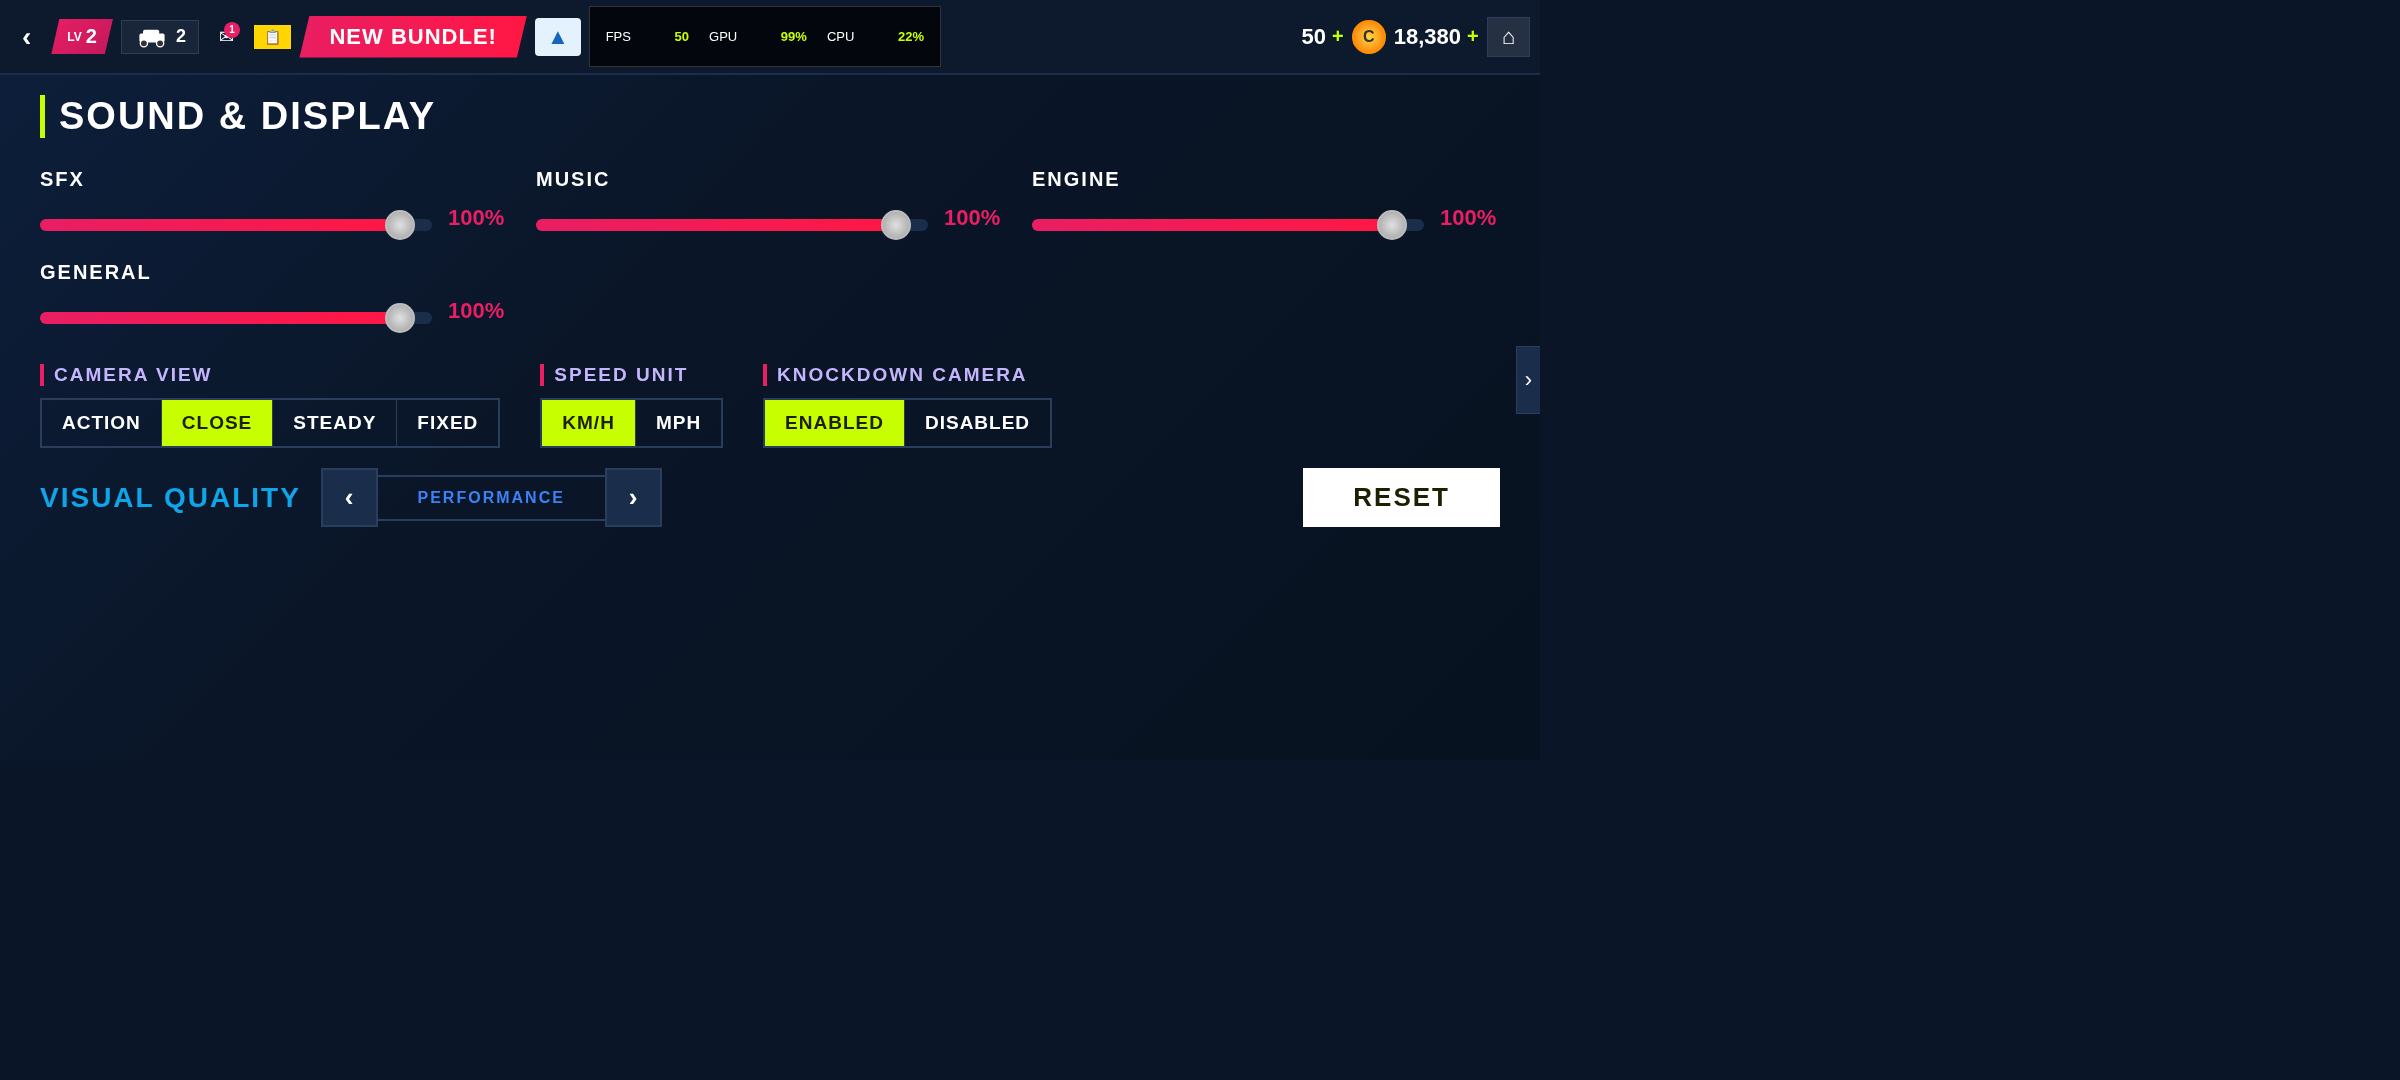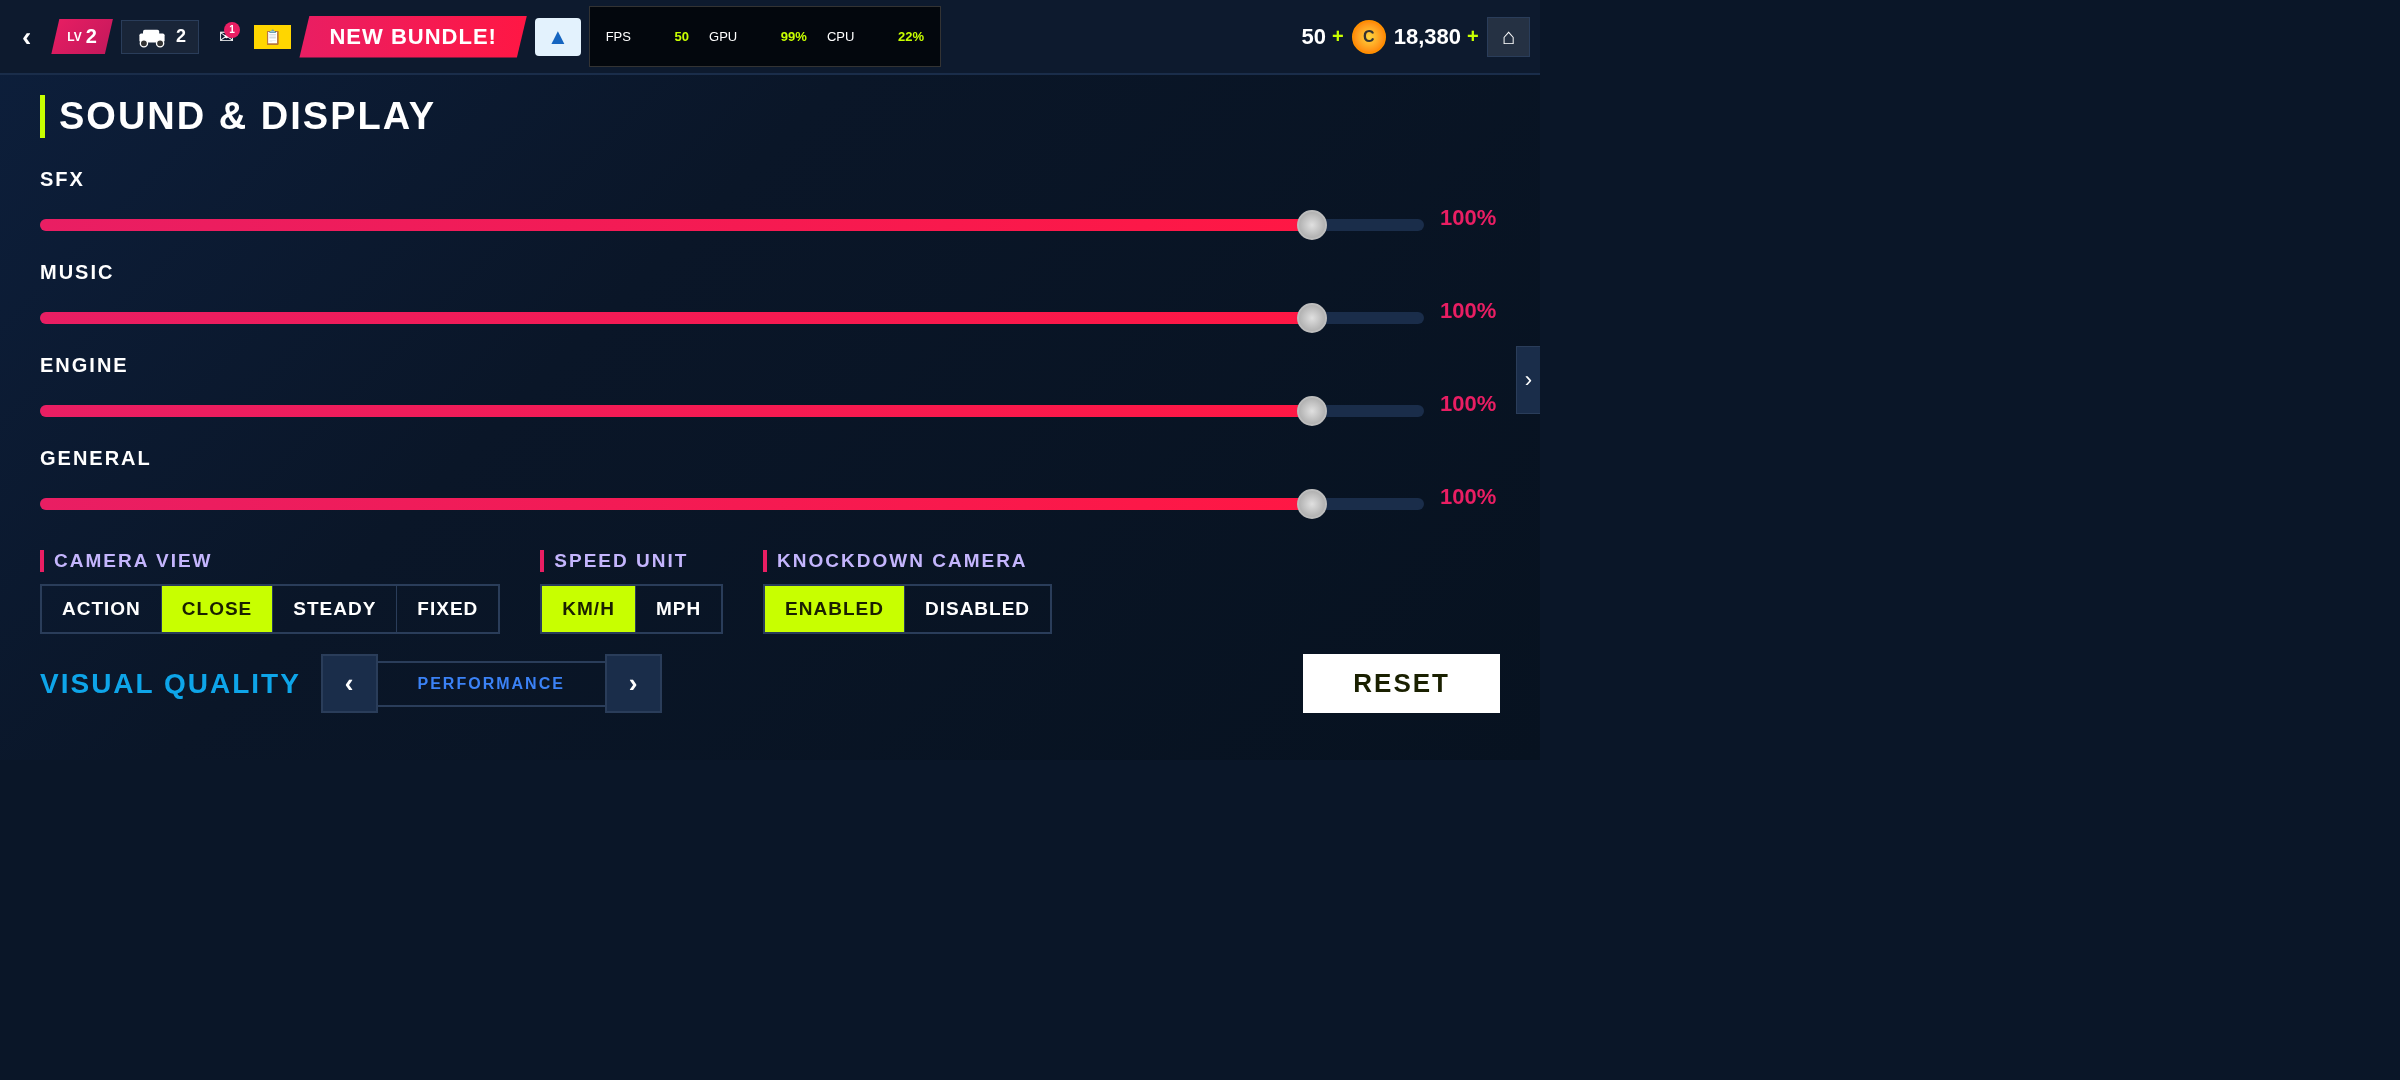--- a/index.html
+++ b/index.html
@@ -191,21 +191,21 @@
       letter-spacing: 2px;
       margin-bottom: 30px;
       border-left: 5px solid #c8ff00;
       padding-left: 14px;
       text-transform: uppercase;
     }
 
     
     .sliders-grid {
       display: grid;
-      grid-template-columns: 1fr;
+      grid-template-columns: 1fr 1fr 1fr;
       gap: 30px 28px;
       margin-bottom: 40px;
     }
 
     .slider-group {}
 
     .slider-label {
       color: white;
       font-size: 20px;
       font-weight: 900;

